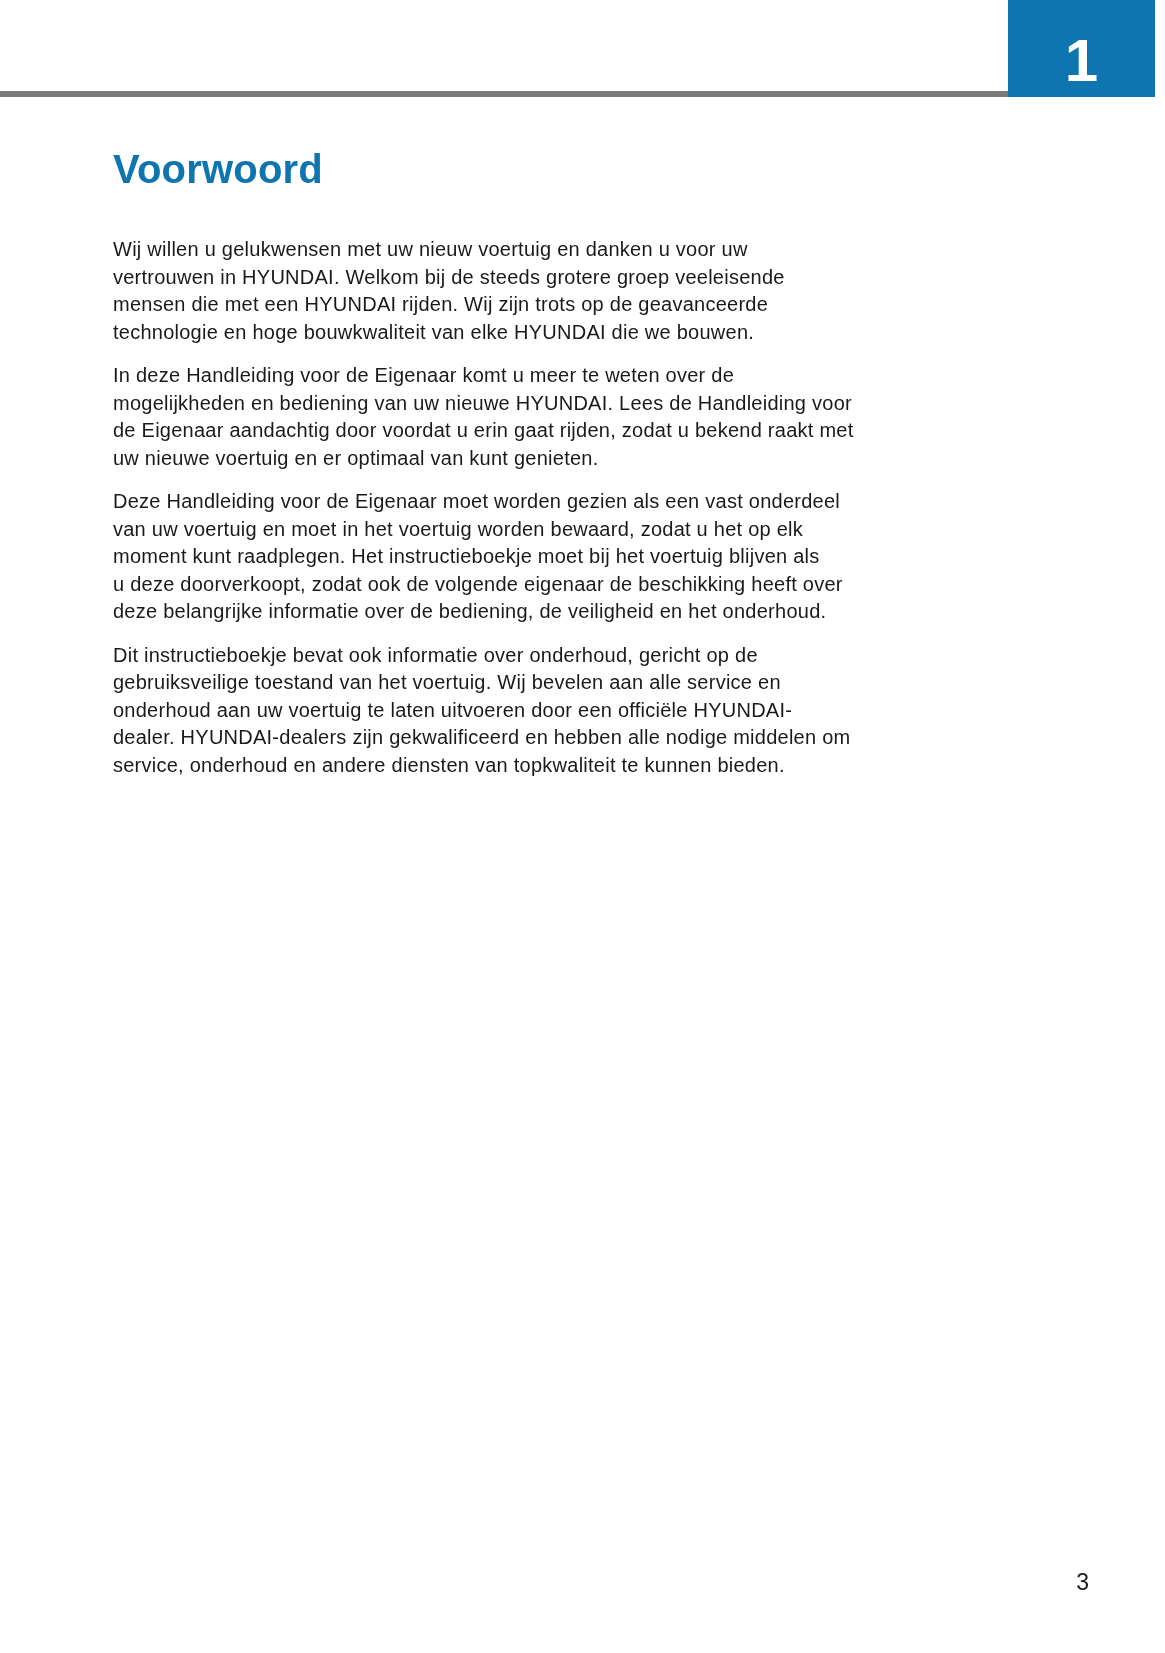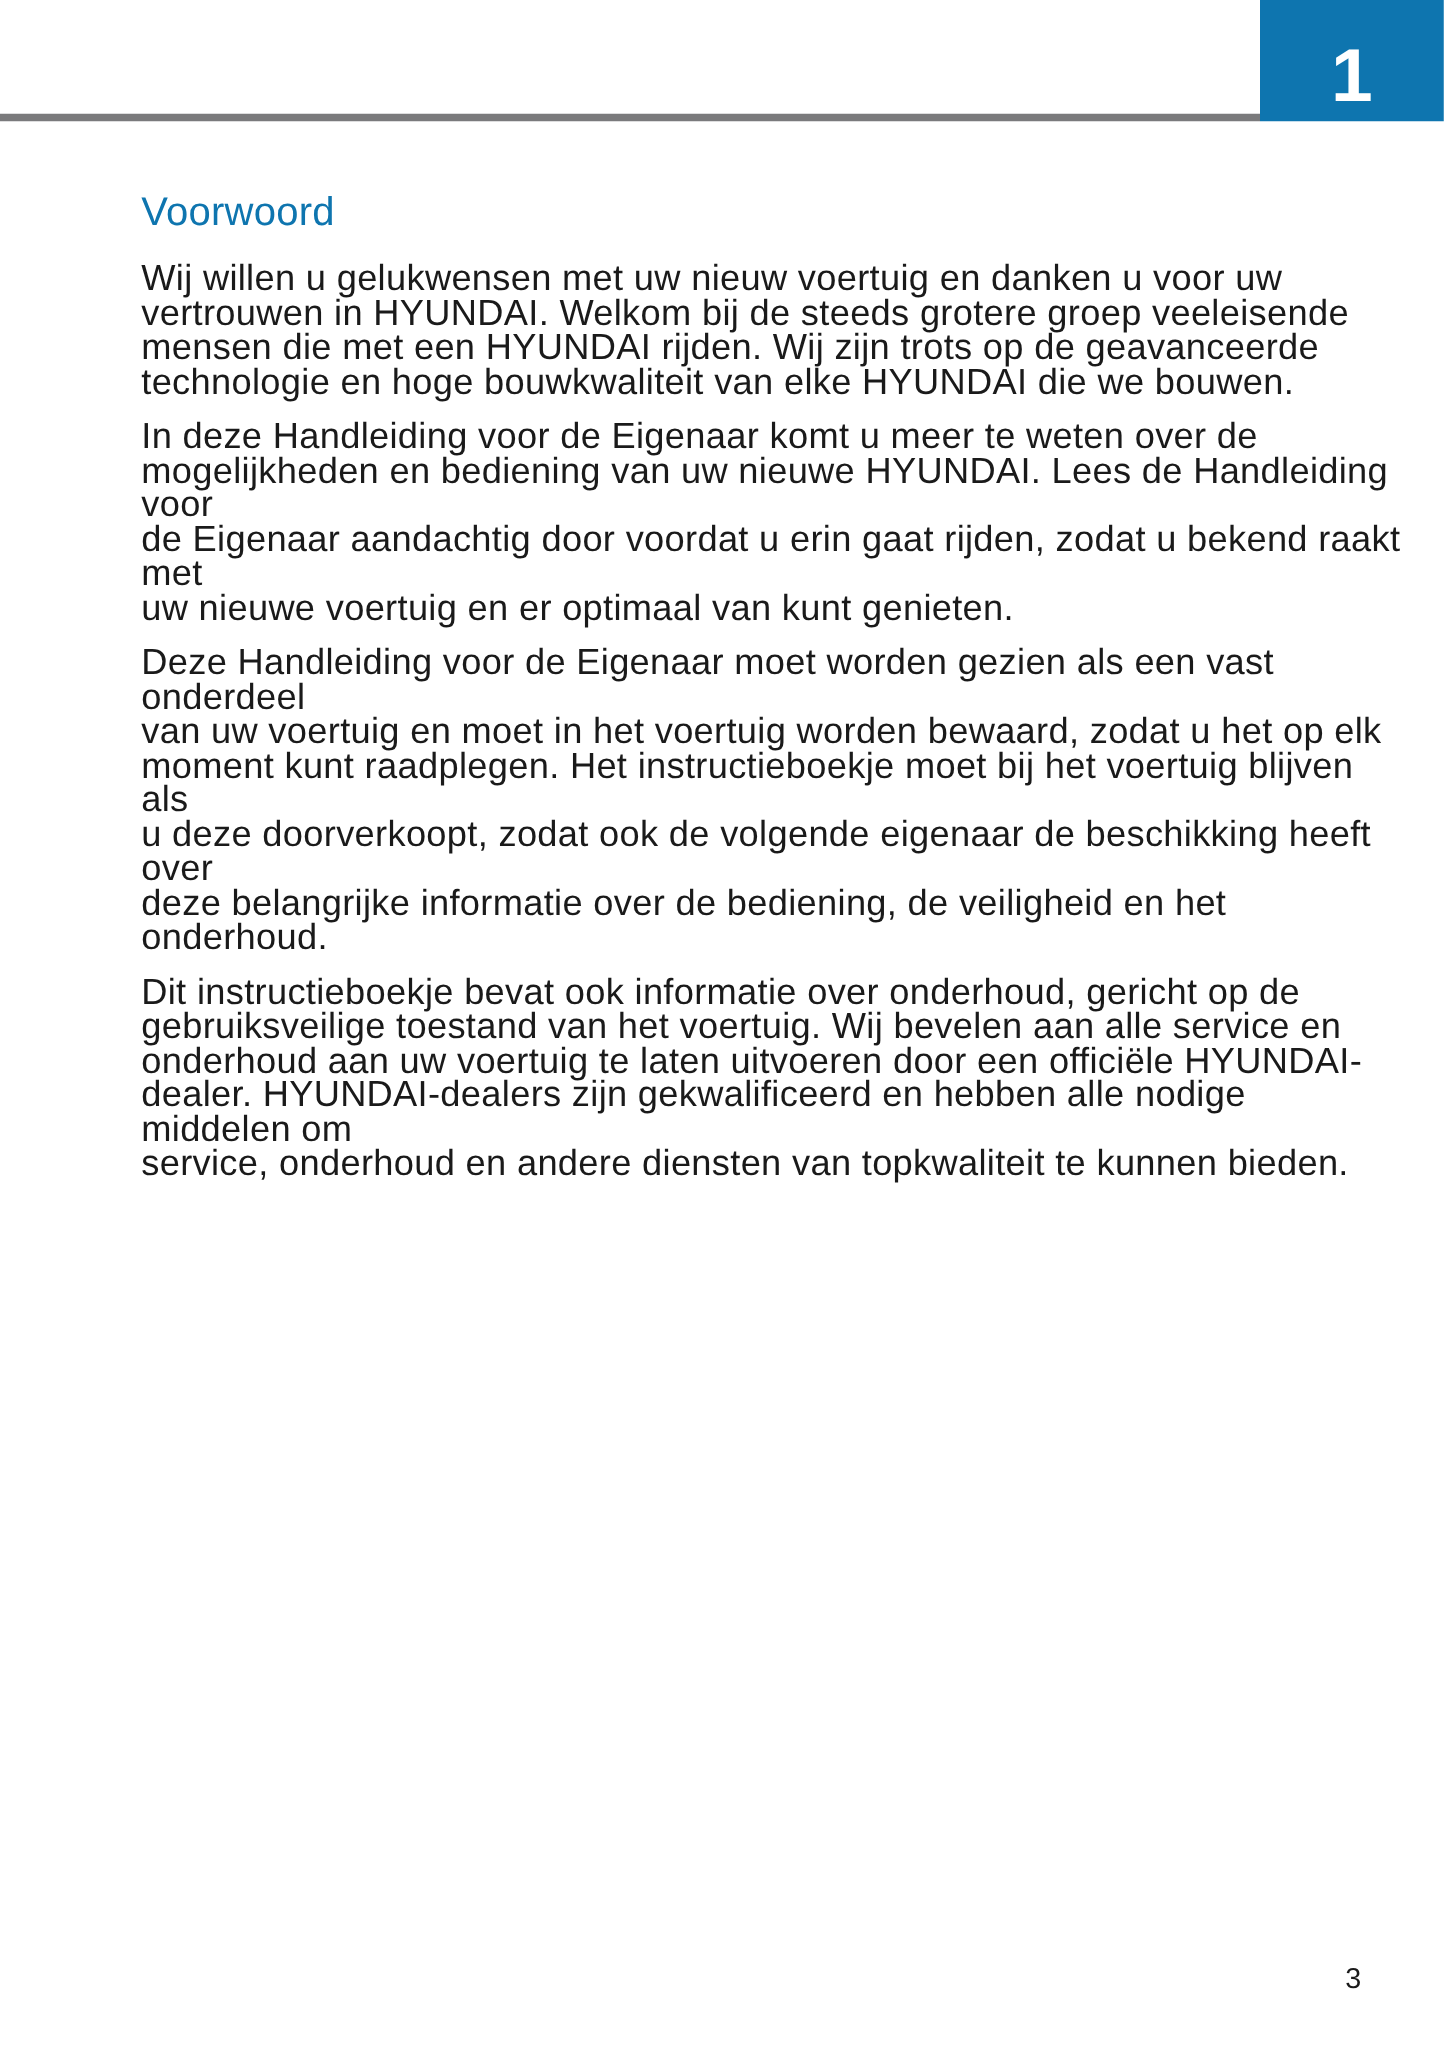--- a/index.html
+++ b/index.html
@@ -47,30 +47,30 @@
       background: var(--rule-gray);
       z-index: 1;
     }
     .content {
       position: absolute;
       left: 113px;
       top: 0;
       width: 1010px;
     }
     h1.page-title {
-      margin: 146px 0 18px 0;
-      font-size: 32px;
+      margin: 146px 0 44px 0;
+      font-size: 40px;
       line-height: 46px;
-      font-weight: 400;
+      font-weight: 700;
       color: var(--accent-blue);
       letter-spacing: 0.2px;
     }
     .body-text p {
       margin: 16px 0 7px 0;
-      font-size: 29px;
+      font-size: 20px;
       line-height: 27.5px;
       letter-spacing: 0.25px;
       white-space: pre-line;
       color: var(--text-color);
     }
     .page-number {
       position: absolute;
       right: 76px;
       top: 1568px;
       font-size: 23px;

